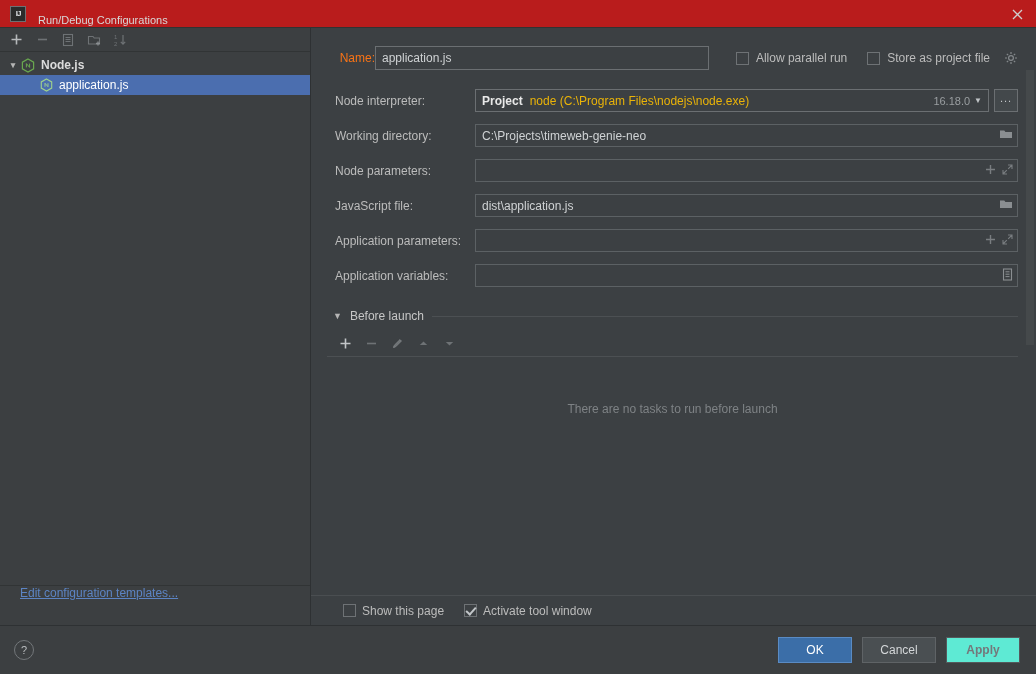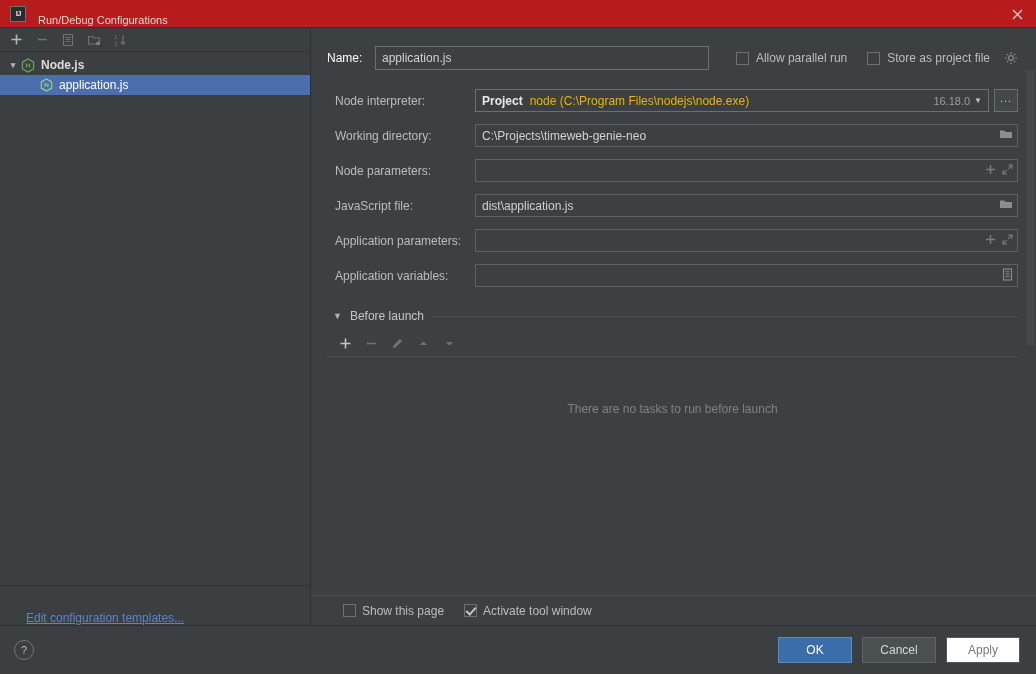--- a/index.html
+++ b/index.html
@@ -68,40 +68,40 @@
     height: 20px; display: flex; align-items: center;
     padding-left: 6px; font-size: 12px;
   }
   .tree-row.group { color: #dcdcdc; font-weight: bold; }
   .tree-row.child { padding-left: 38px; color: #c8cdd2; }
   .tree-row.selected { background: #4b6eaf; color: #ffffff; }
   .caret { width: 14px; display: flex; align-items: center; justify-content: center; color: #b5b5b5; font-size: 9px; }
   .node-icon { width: 16px; height: 16px; margin-right: 5px; flex: 0 0 16px; display:flex; align-items:center; justify-content:center; }
   .sidebar-footer {
     height: 40px; flex: 0 0 40px;
-    display: flex; align-items: flex-end;
-    padding-left: 26px;
+    display: flex; align-items: flex-start;
+    padding-left: 20px;
     border-top: 1px solid #313435;
   }
   .link { color: #5c84c4; font-size: 12px; }
 
   
   .content {
     flex: 1 1 auto; min-width: 0;
     background: #3c4043;
     position: relative;
     display: flex; flex-direction: column;
   }
   .content-scroll { flex: 1 1 auto; position: relative; padding: 0 18px 0 16px; overflow: hidden; }
 
   .name-row {
     display: flex; align-items: center;
     height: 30px; margin-top: 15px;
   }
-  .name-label { width: 48px; font-size: 12px; color: #ffffff; }
+  .name-label { width: 48px; font-size: 12px; color: #f97316; text-align: right; }
   .name-input {
     width: 334px; height: 24px;
     background: #3c4043;
     border: 1px solid #6b6f72;
     color: #cfd2d4;
     font-family: "Liberation Sans", sans-serif; font-size: 12px;
     padding: 0 6px; outline: none;
   }
   .name-spacer { flex: 1 1 auto; }
   .chk-wrap { display: flex; align-items: center; gap: 7px; margin-left: 20px; }
@@ -209,21 +209,21 @@
     font-size: 11px;
   }
   .footer-spacer { flex: 1 1 auto; }
   .btn {
     height: 26px; min-width: 74px; padding: 0 14px;
     display: flex; align-items: center; justify-content: center;
     font-size: 12px; margin-left: 10px;
     border: 1px solid #5f6366; background: #4a4f52; color: #d4d7d9;
   }
   .btn.primary { background: #3b6ea8; border-color: #5a8bc4; color: #ffffff; }
-  .btn.disabled { color: #74787b; border-color: #55595c; background: #ffffff; }
+  .btn.disabled { color: #74787b; border-color: #55595c; background: #5eead4; font-weight: bold; }
 </style>
 </head>
 <body>
 
 <div class="dialog">
 
   <div class="titlebar">
     <div class="ij-logo">
       <span>IJ</span>
     </div>

